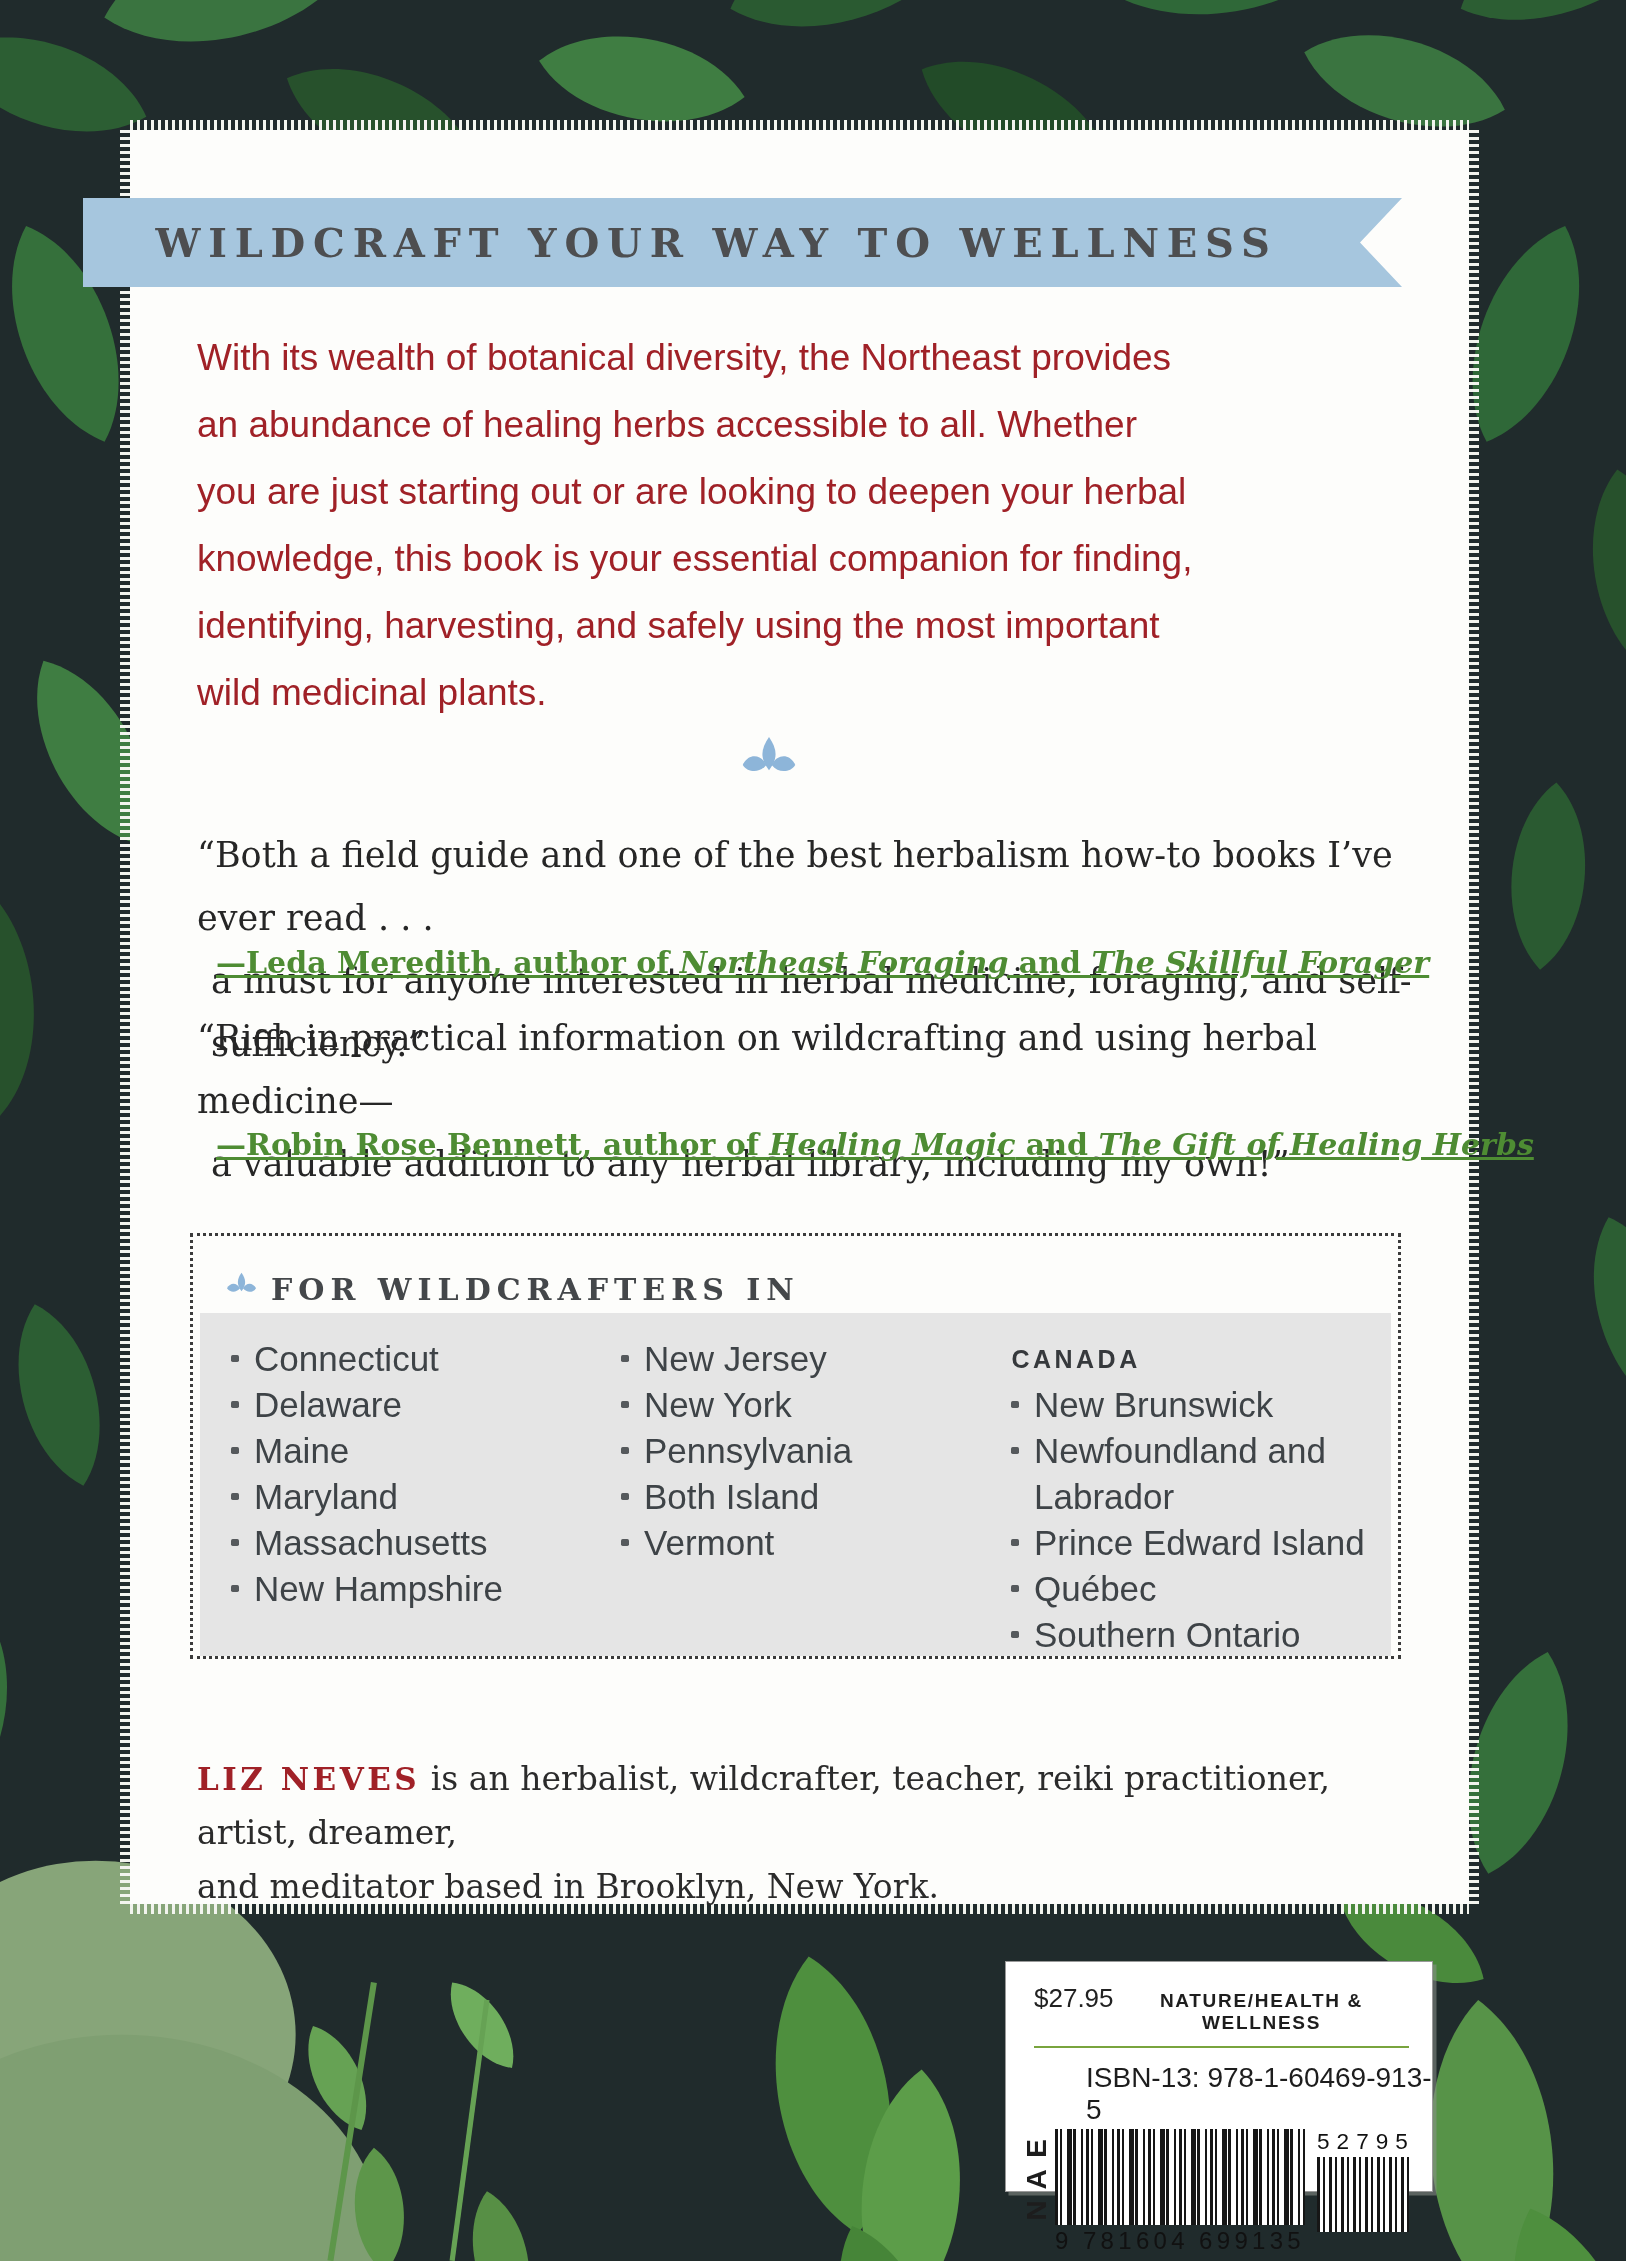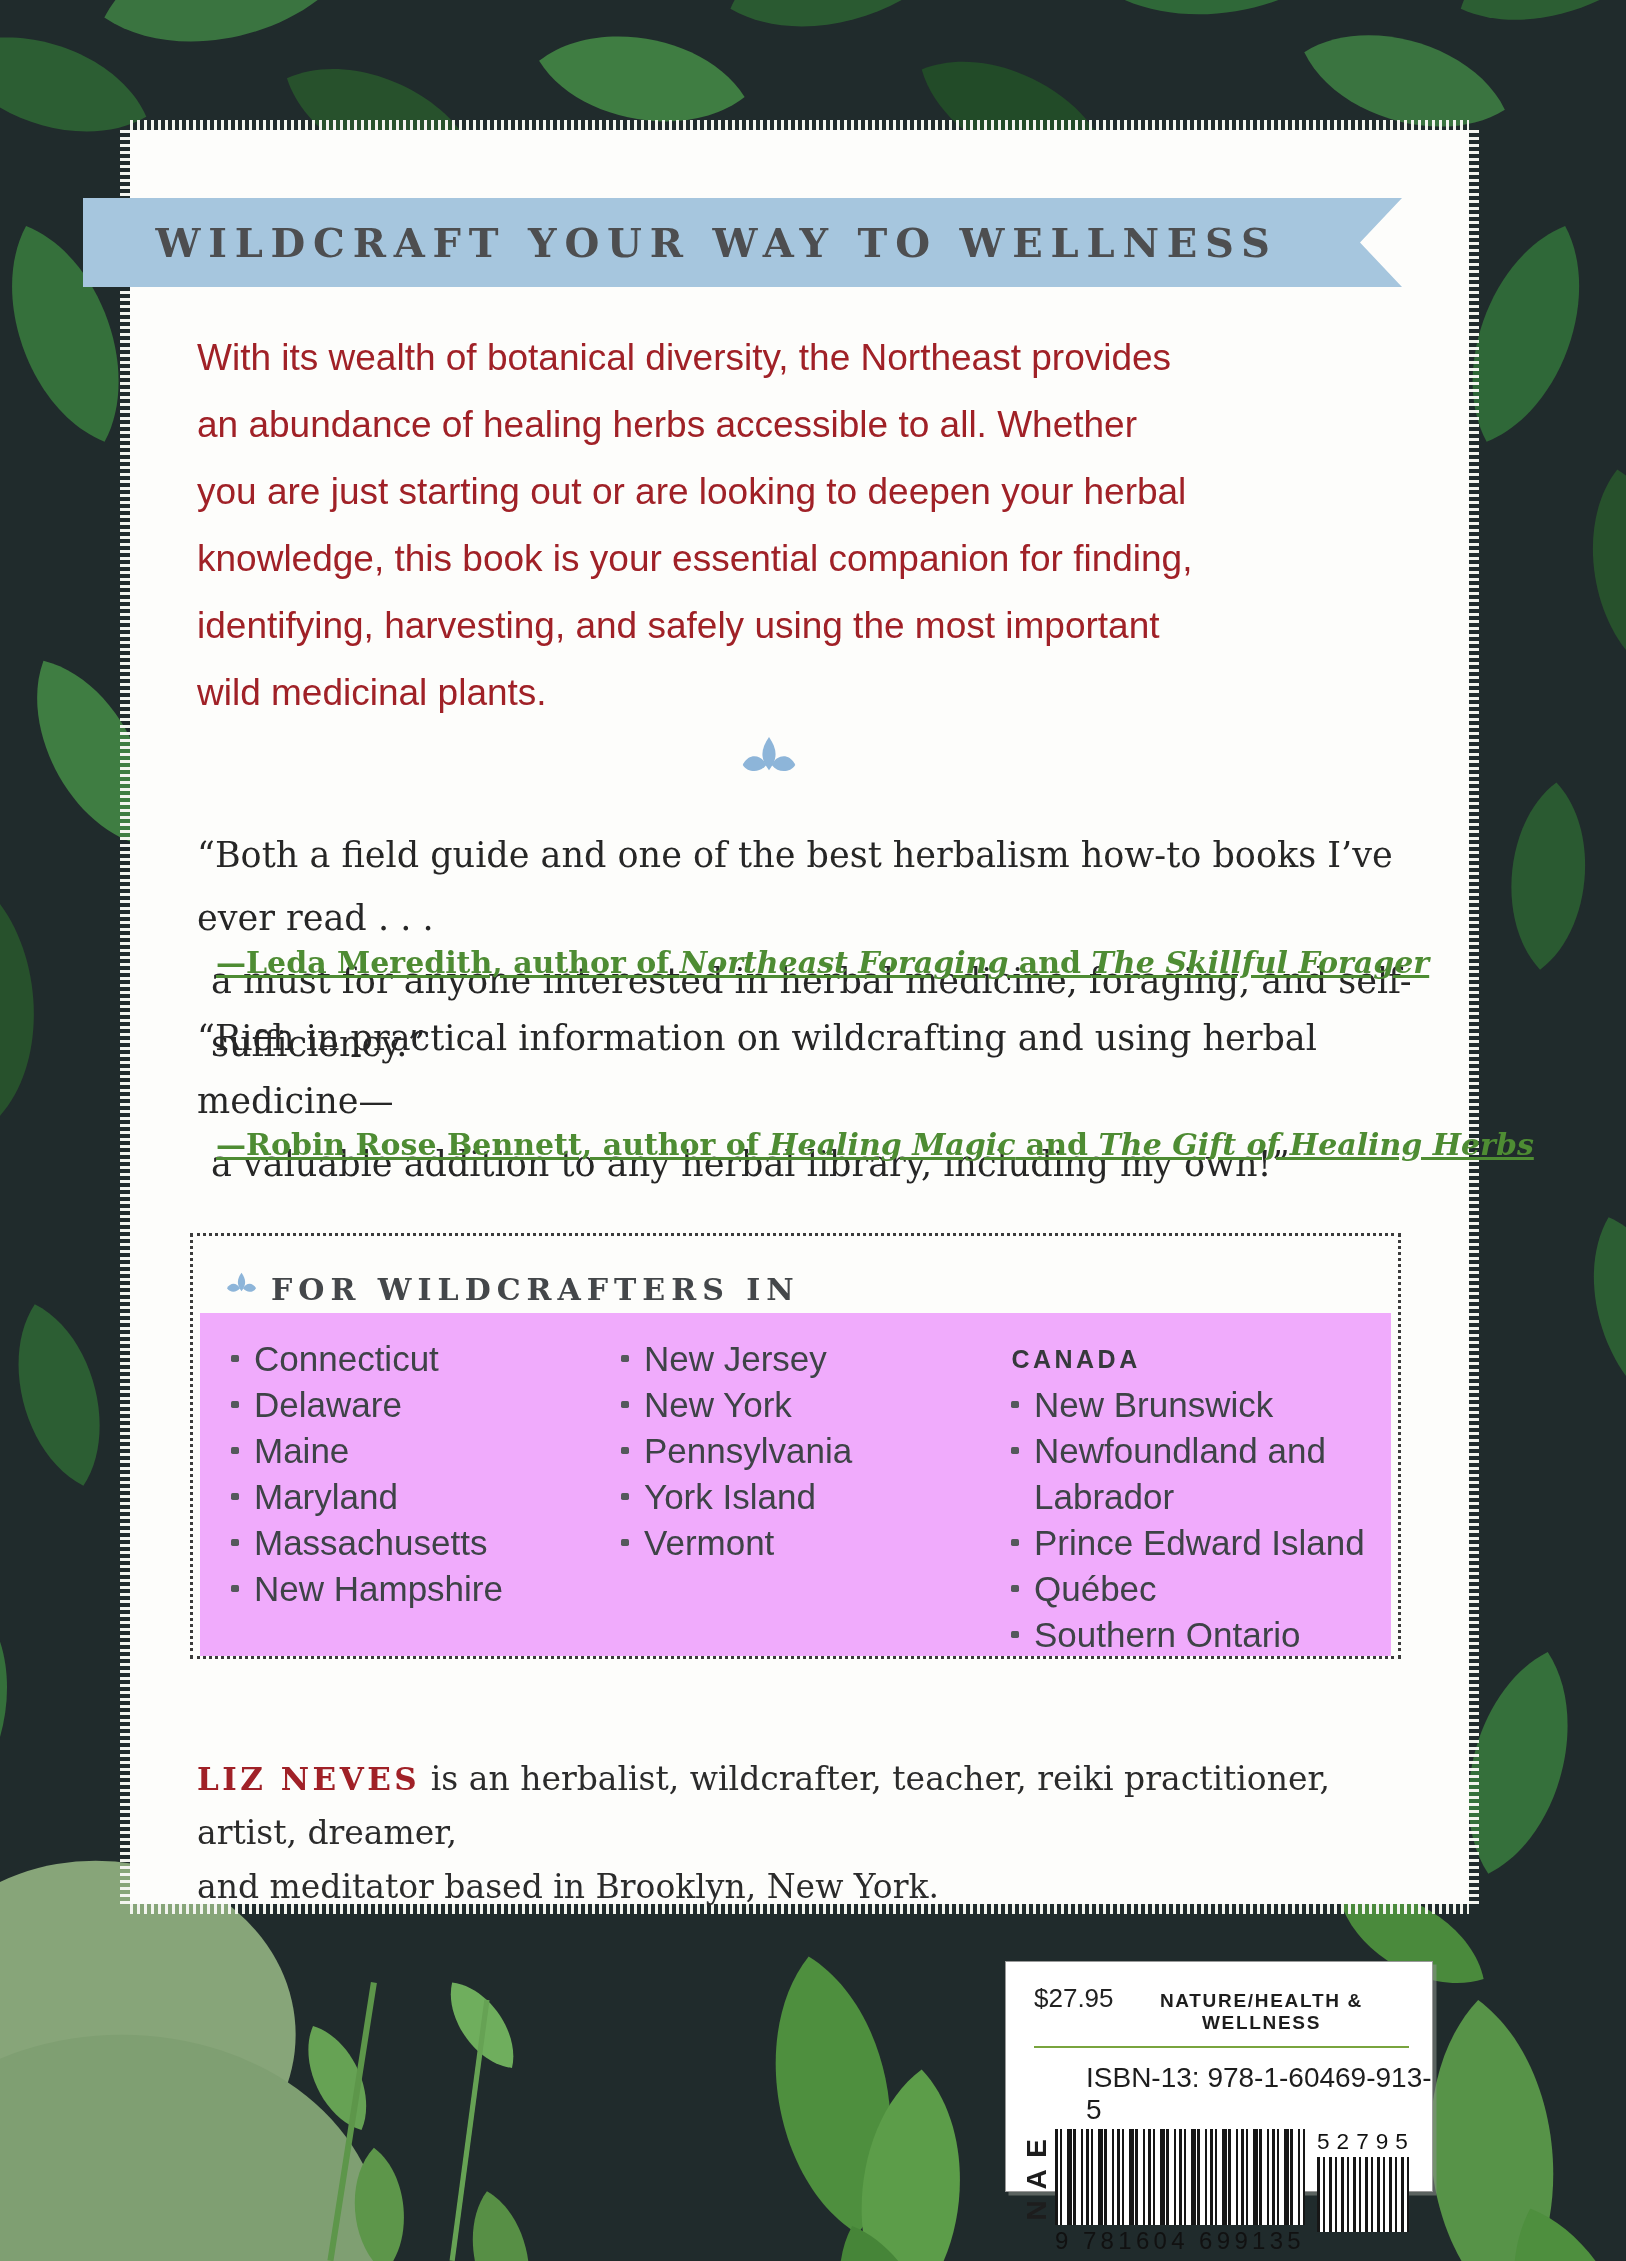--- a/index.html
+++ b/index.html
@@ -49,21 +49,21 @@
   .attribution .book{font-style:italic;}
   .a1-pos{top:945px;} .a2-pos{top:1127px;}
 
   
   .wc-box{position:absolute;left:190px;top:1233px;width:1211px;height:426px;z-index:2;
           border:3.5px dotted #3b3b3b;box-sizing:border-box;background:#fdfdfb;}
   .wc-head{display:flex;align-items:center;gap:14px;padding:19px 0 0 33px;height:57px;}
   .wc-head .fleur{width:31px;height:26px;}
   .wc-title{font-family:"DejaVu Serif",serif;font-weight:700;font-size:30px;
             letter-spacing:6px;color:#44474a;margin-top:12px;}
-  .wc-panel{position:absolute;left:7px;right:7px;top:77px;bottom:0;background:#f0abfc;
+  .wc-panel{position:absolute;left:7px;right:7px;top:77px;bottom:0;background:#e5e5e5;
             display:flex;padding:22.6px 0 0 21px;box-sizing:border-box;}
   .wc-col{width:411px;}
   .wc-col ul{list-style:none;margin:0;padding:0;}
   .wc-col li{position:relative;padding-left:33px;font-size:35px;line-height:46px;
              color:#3e4347;}
   .wc-col li::before{content:"";position:absolute;left:10.4px;top:19px;width:7.8px;height:7.8px;
              border-radius:1.7px;background:#55595c;}
   .wc-canada-h{font-weight:700;font-size:25px;letter-spacing:3.5px;color:#36393c;
              line-height:46px;padding-left:10.4px;}
 
@@ -212,21 +212,21 @@
           <li><span>Maryland</span></li>
           <li><span>Massachusetts</span></li>
           <li><span>New Hampshire</span></li>
         </ul>
       </div>
       <div class="wc-col">
         <ul>
           <li><span>New Jersey</span></li>
           <li><span>New York</span></li>
           <li><span>Pennsylvania</span></li>
-          <li><span>York Island</span></li>
+          <li><span>Both Island</span></li>
           <li><span>Vermont</span></li>
         </ul>
       </div>
       <div class="wc-col">
         <div class="wc-canada-h">CANADA</div>
         <ul>
           <li><span>New Brunswick</span></li>
           <li><span>Newfoundland and Labrador</span></li>
           <li><span>Prince Edward Island</span></li>
           <li><span>Québec</span></li>

